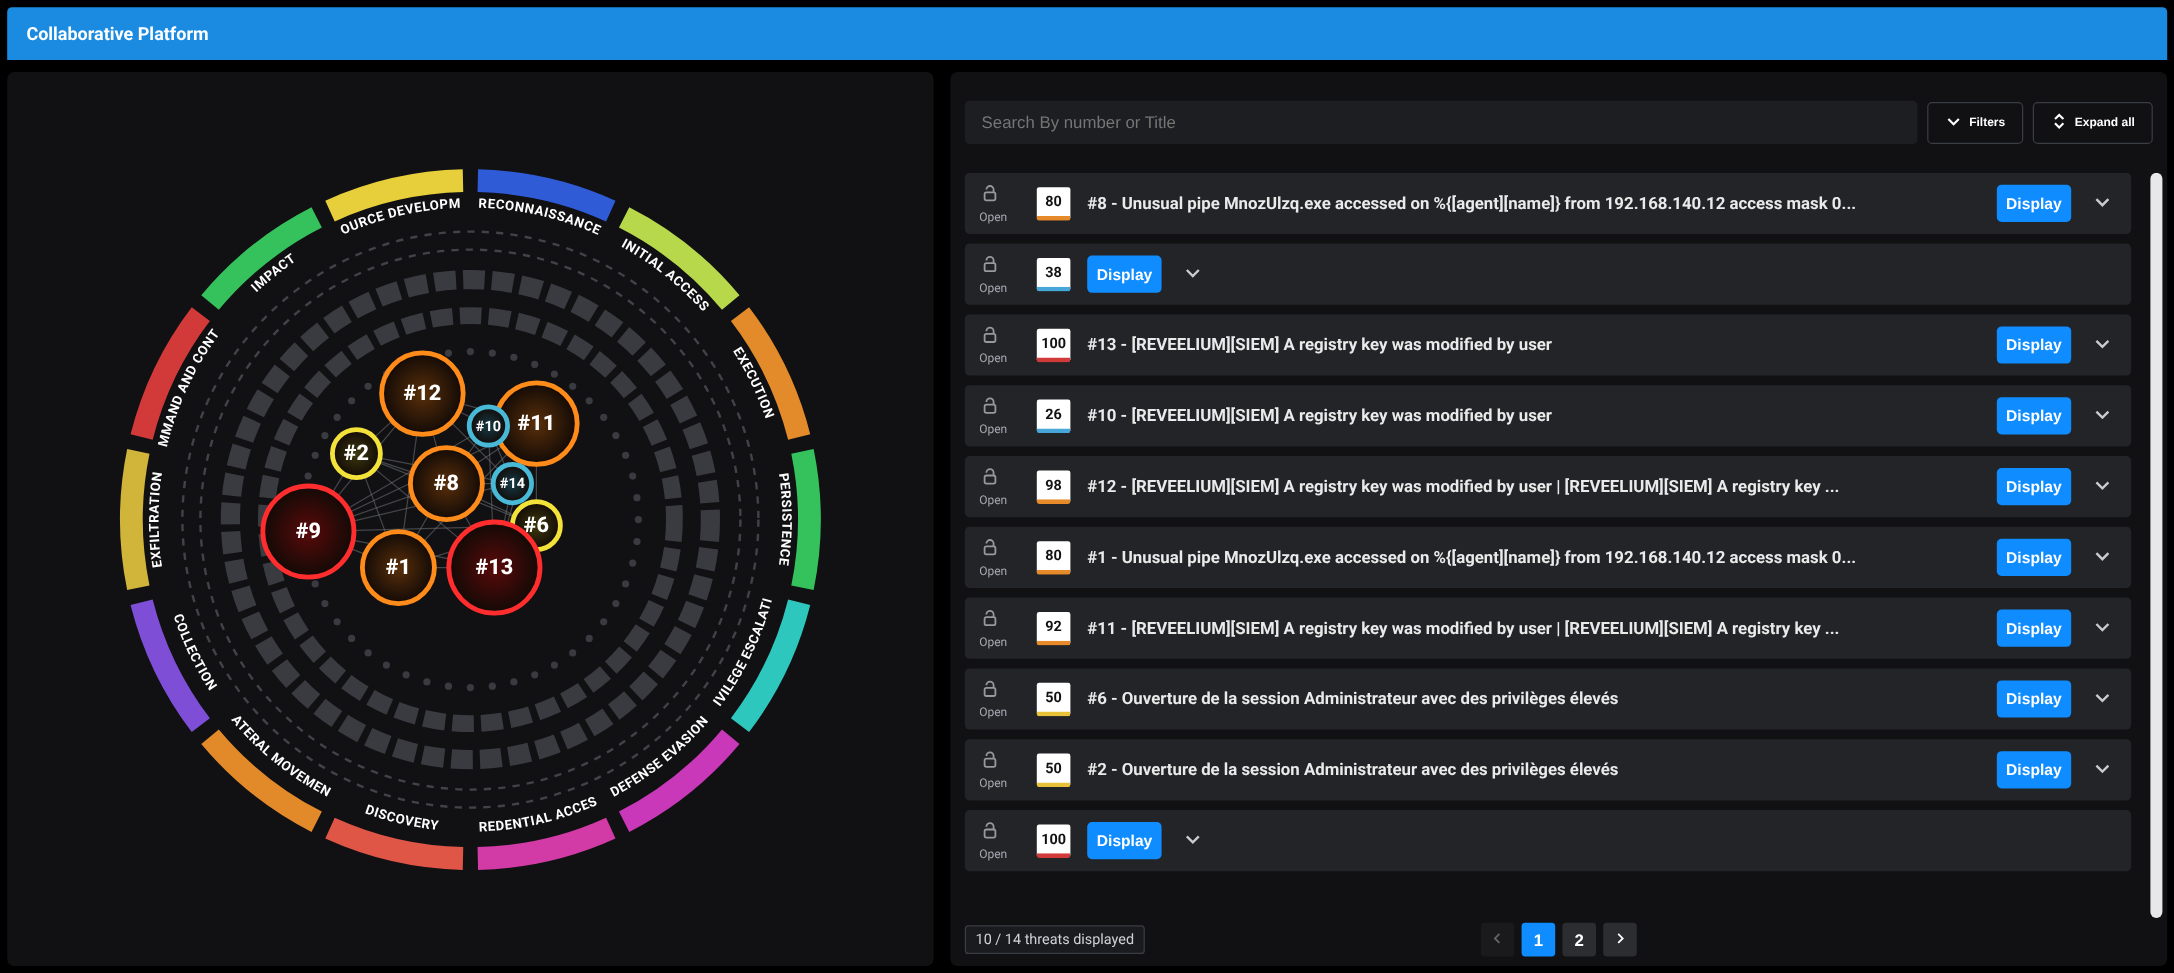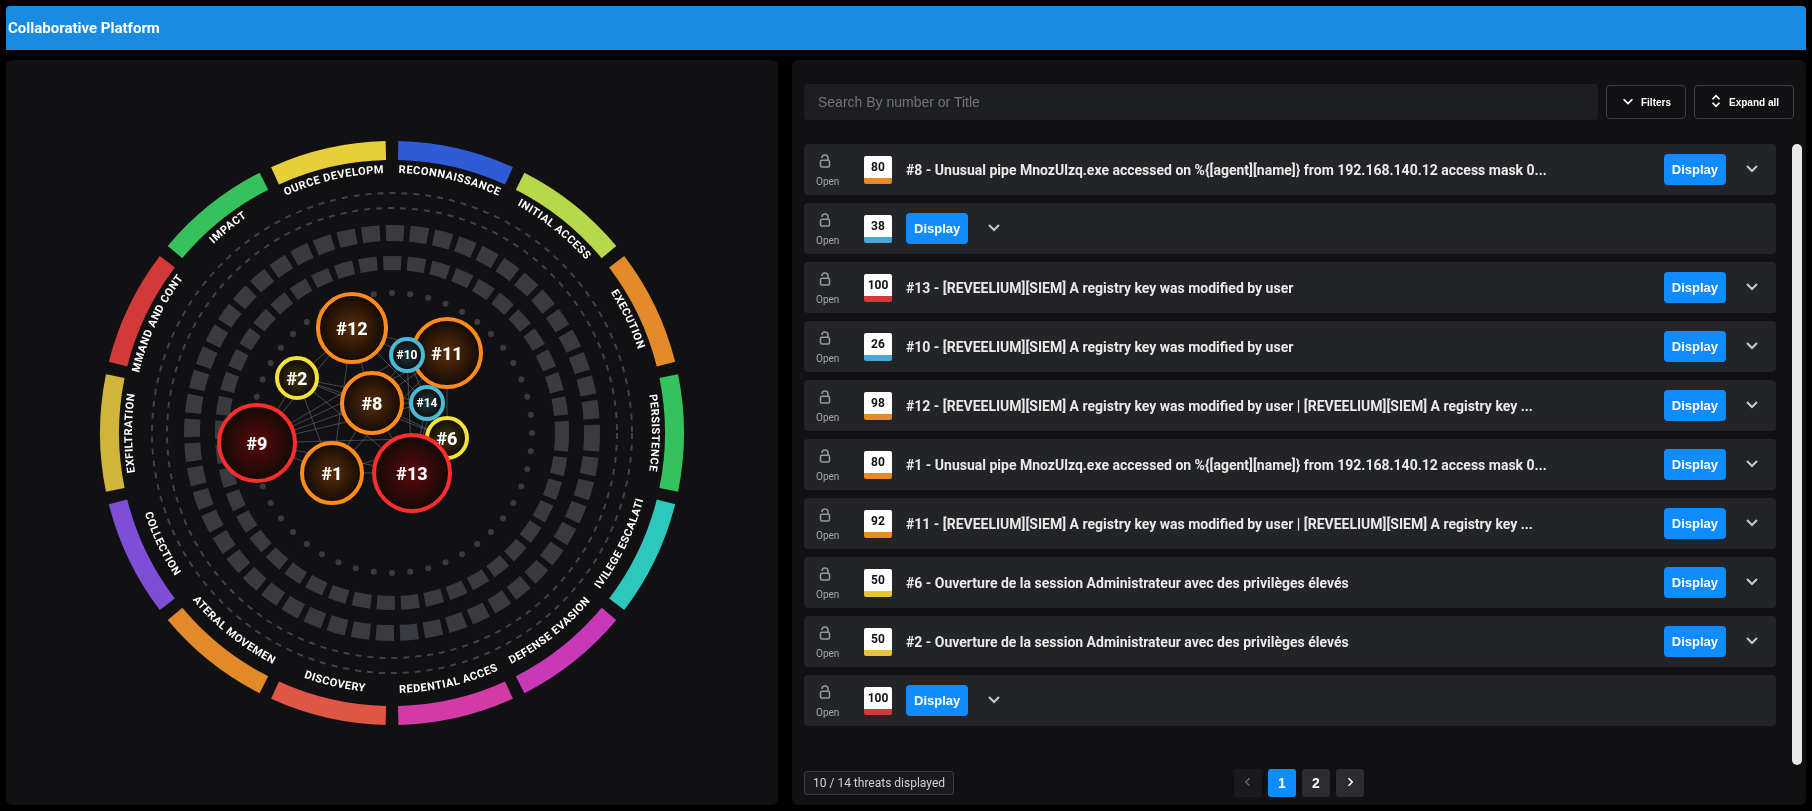--- a/index.html
+++ b/index.html
@@ -23,21 +23,21 @@
     font-family: -apple-system, BlinkMacSystemFont, "Segoe UI", Roboto, Arial, sans-serif;
     color: var(--text);
     overflow: hidden;
   }
 
   
   .titlebar {
     height: 44px;
     background: var(--header-blue);
     display: flex; align-items: center;
-    padding: 0 2px;
+    padding: 0 16px;
     font-weight: 700;
     font-size: 15px;
     border-radius: 4px 4px 0 0;
     margin: 6px 6px 0 6px;
   }
 
   
   .main {
     display: flex;
     gap: 14px;
@@ -138,21 +138,21 @@
   .status-cell svg { width: 18px; height: 18px; opacity: 0.7; }
   .status-cell .status-text {
     font-size: 10px; color: var(--muted); margin-top: 2px;
   }
   .score-cell {
     width: 28px; height: 28px;
     background: #ffffff;
     color: #111111;
     font-size: 12px; font-weight: 700;
     display: flex; align-items: center; justify-content: center;
-    border-bottom: 6px solid #f97316;
+    border-bottom: 4px solid #f97316;
     border-radius: 2px;
   }
   .title-cell {
     flex: 1 1 auto;
     font-size: 14px; font-weight: 700;
     color: #eaeaea;
     white-space: nowrap; overflow: hidden; text-overflow: ellipsis;
   }
   .display-btn {
     background: var(--accent);

